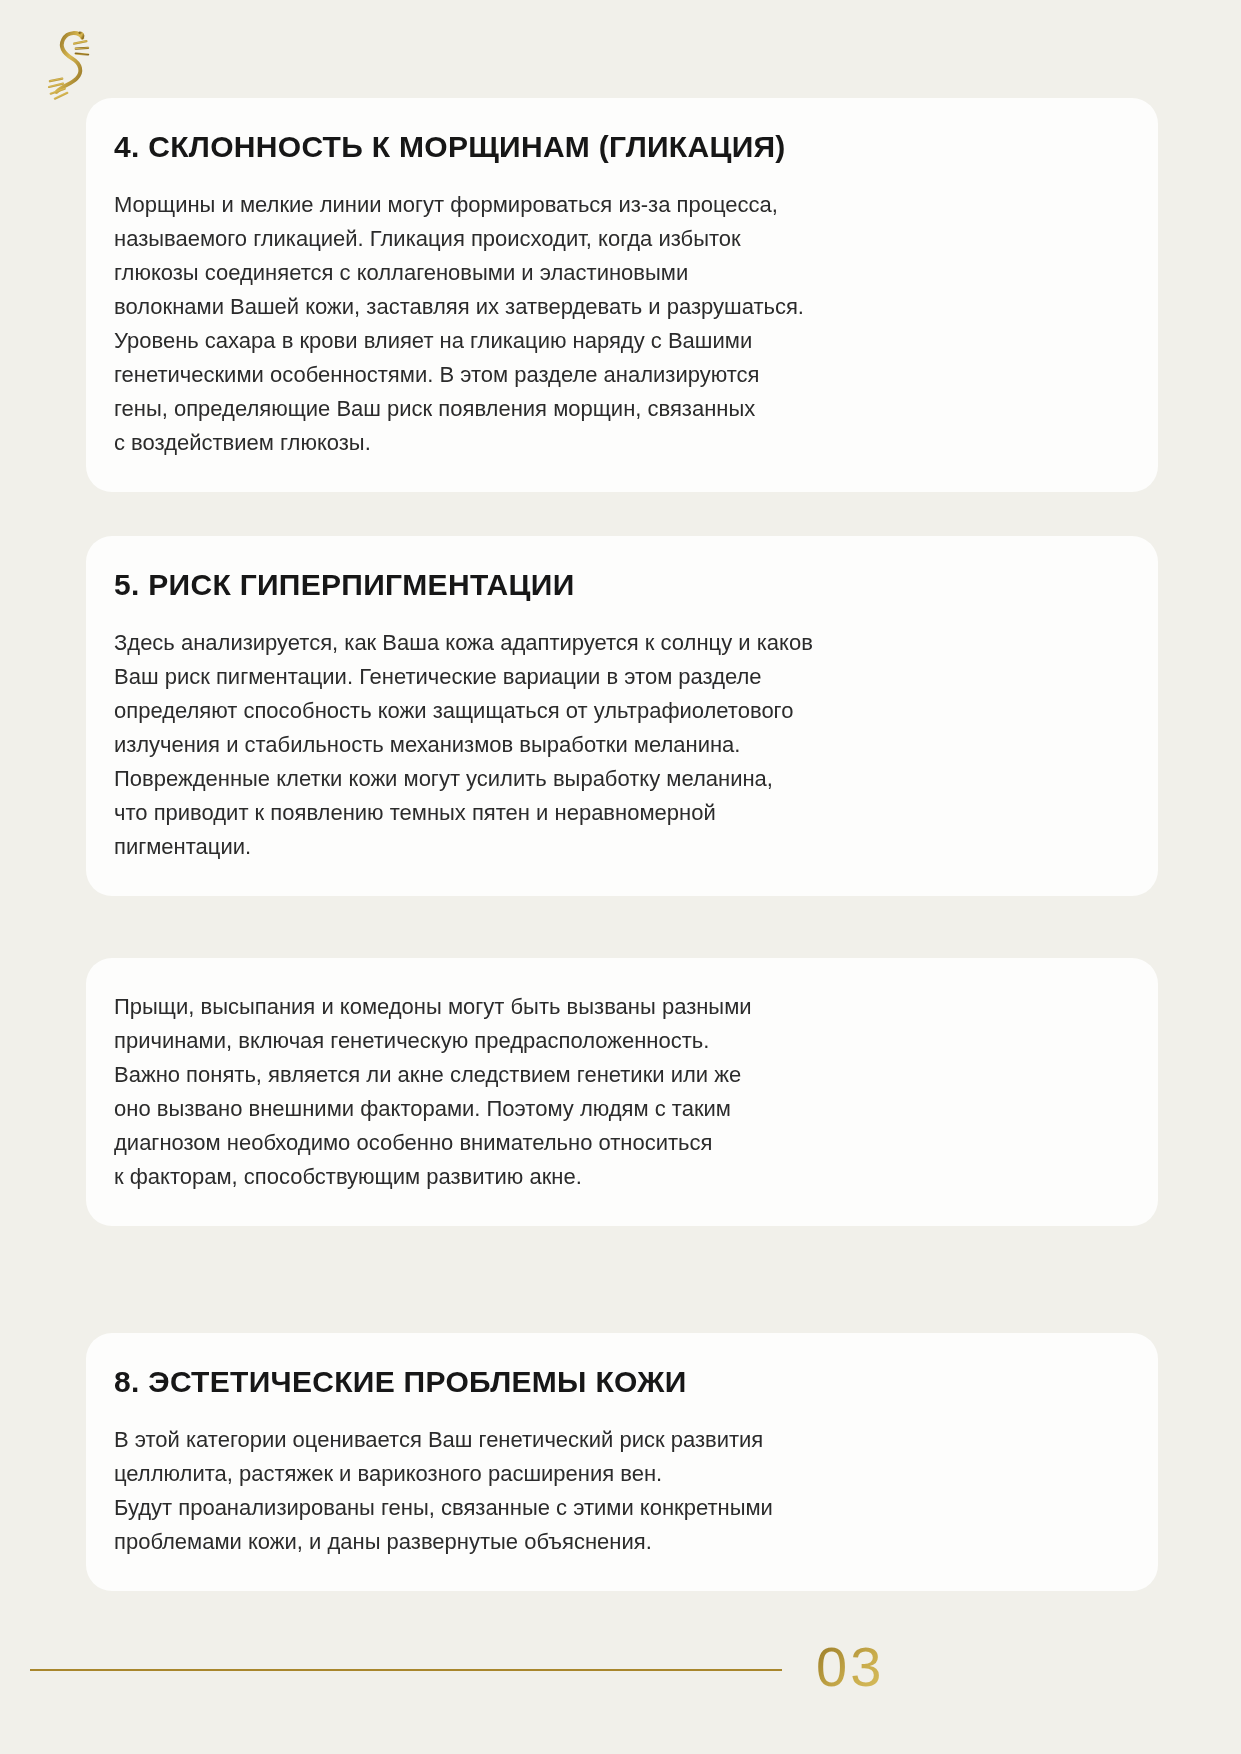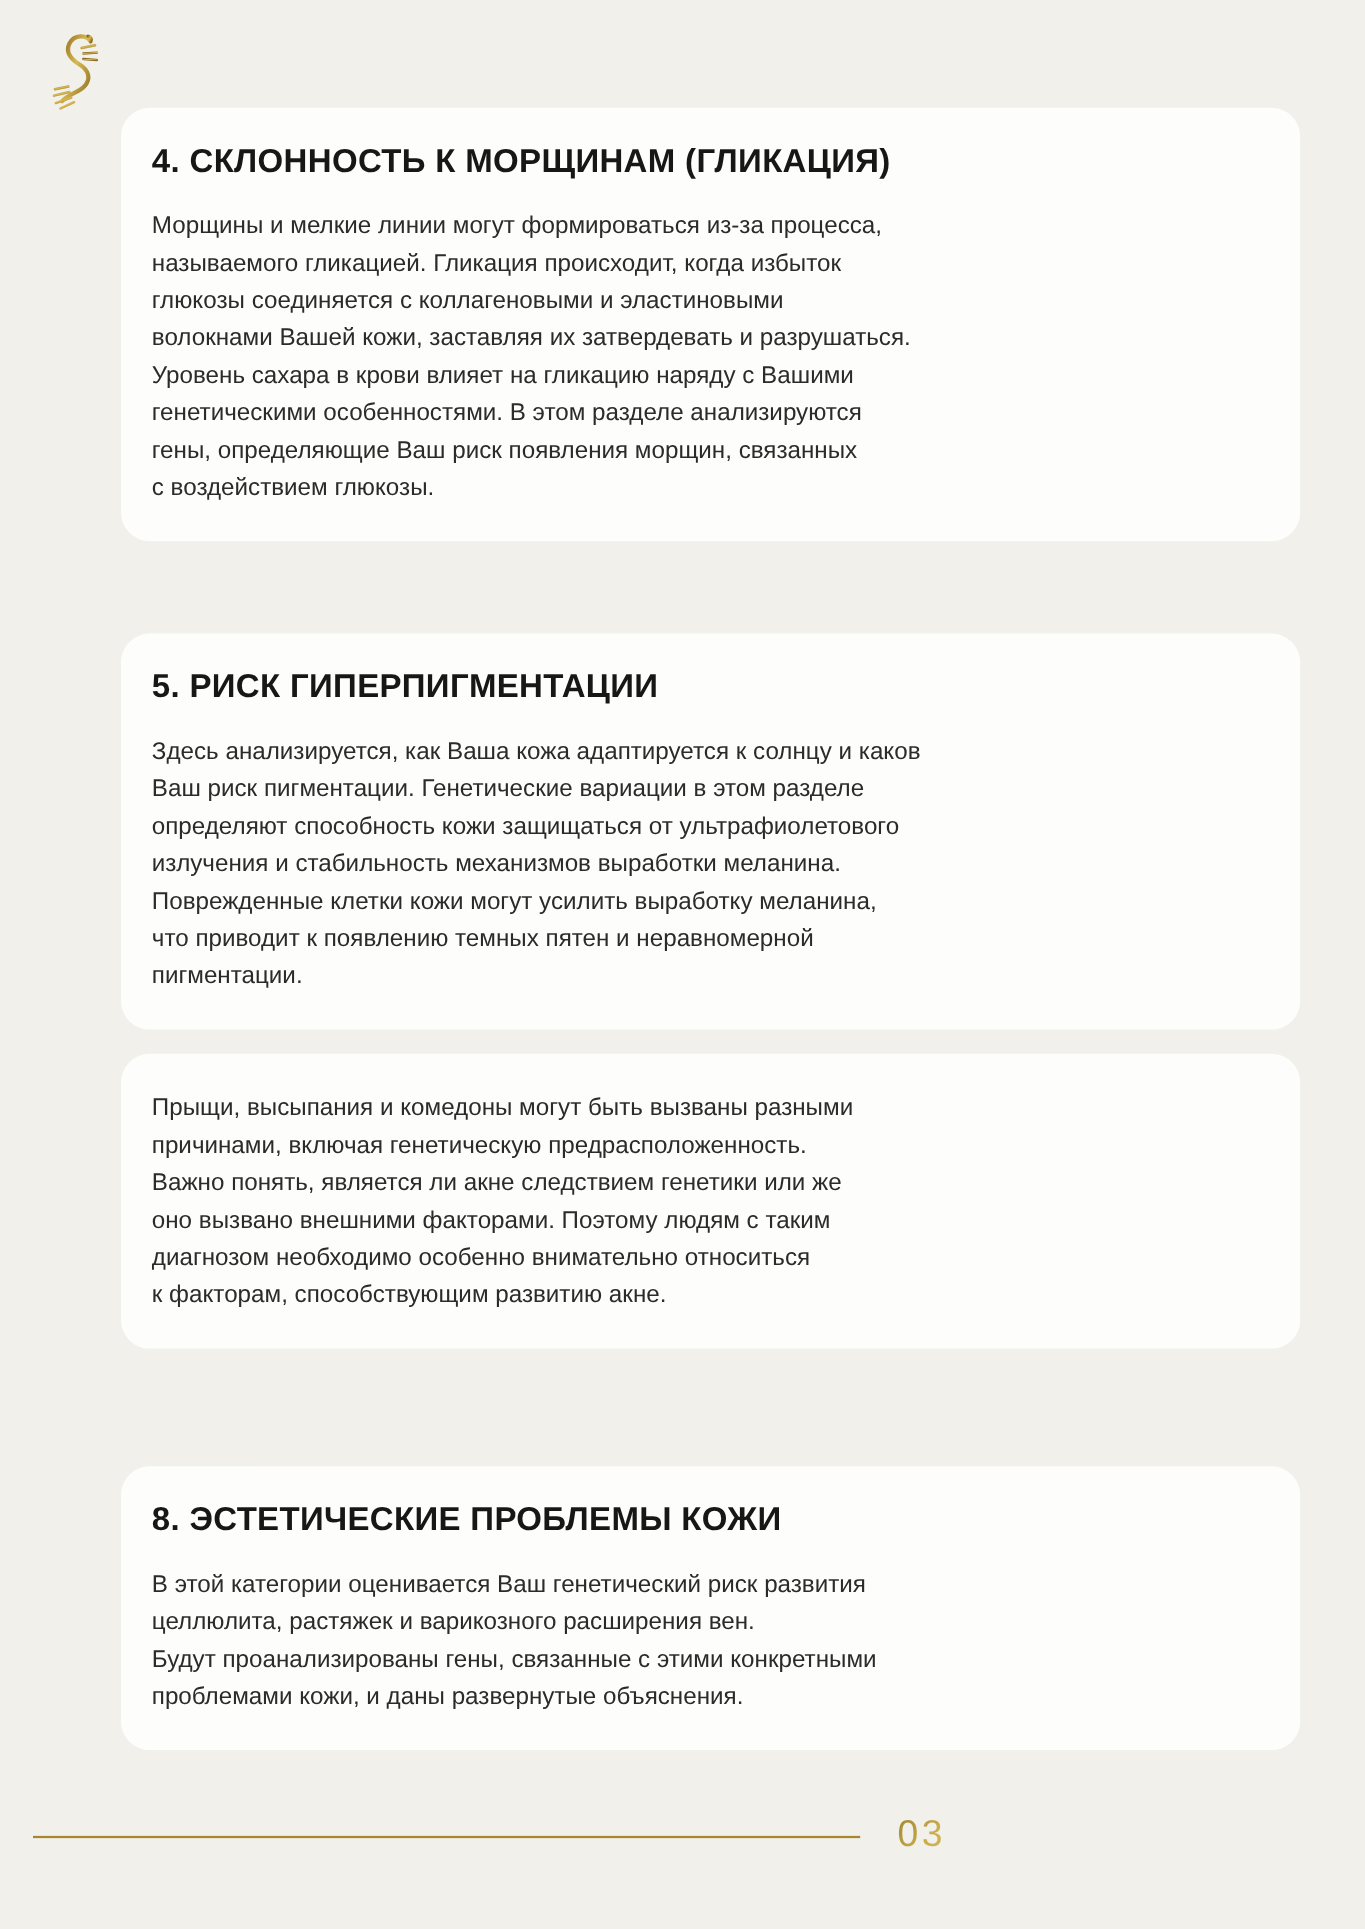--- a/index.html
+++ b/index.html
@@ -22,55 +22,54 @@
     height: 78px;
   }
   .card {
     position: absolute;
     left: 86px;
     width: 1072px;
     box-sizing: border-box;
     background: #FDFDFC;
     border-radius: 26px;
     padding: 32px 30px 32px 28px;
-    margin-left: 24px;
   }
   .card h2 {
     margin: 0 0 24px 0;
     font-size: 30px;
     line-height: 34px;
     font-weight: 700;
     letter-spacing: 0.3px;
     color: #171717;
   }
   .card p {
     margin: 0;
     font-size: 22px;
     line-height: 34px;
     font-weight: 400;
     color: #2B2B2B;
     white-space: pre-line;
   }
   #card-glycation      { top: 98px;  }
-  #card-pigmentation   { top: 576px; }
+  #card-pigmentation   { top: 536px; }
   #card-acne           { top: 958px; }
   #card-aesthetic      { top: 1333px; }
   .footer-line {
     position: absolute;
     left: 30px;
     top: 1669px;
     width: 752px;
     height: 2px;
     background: #A8862C;
   }
   .page-number {
     position: absolute;
     left: 816px;
     top: 1642px;
-    font-size: 34px;
+    font-size: 56px;
     line-height: 50px;
     letter-spacing: 3px;
     font-weight: 400;
     color: #BE9F3E;
     background: linear-gradient(135deg, #9A7C28 0%, #C9AC4C 60%, #D8BE5E 100%);
     -webkit-background-clip: text;
     background-clip: text;
     -webkit-text-fill-color: transparent;
   }
 </style>

